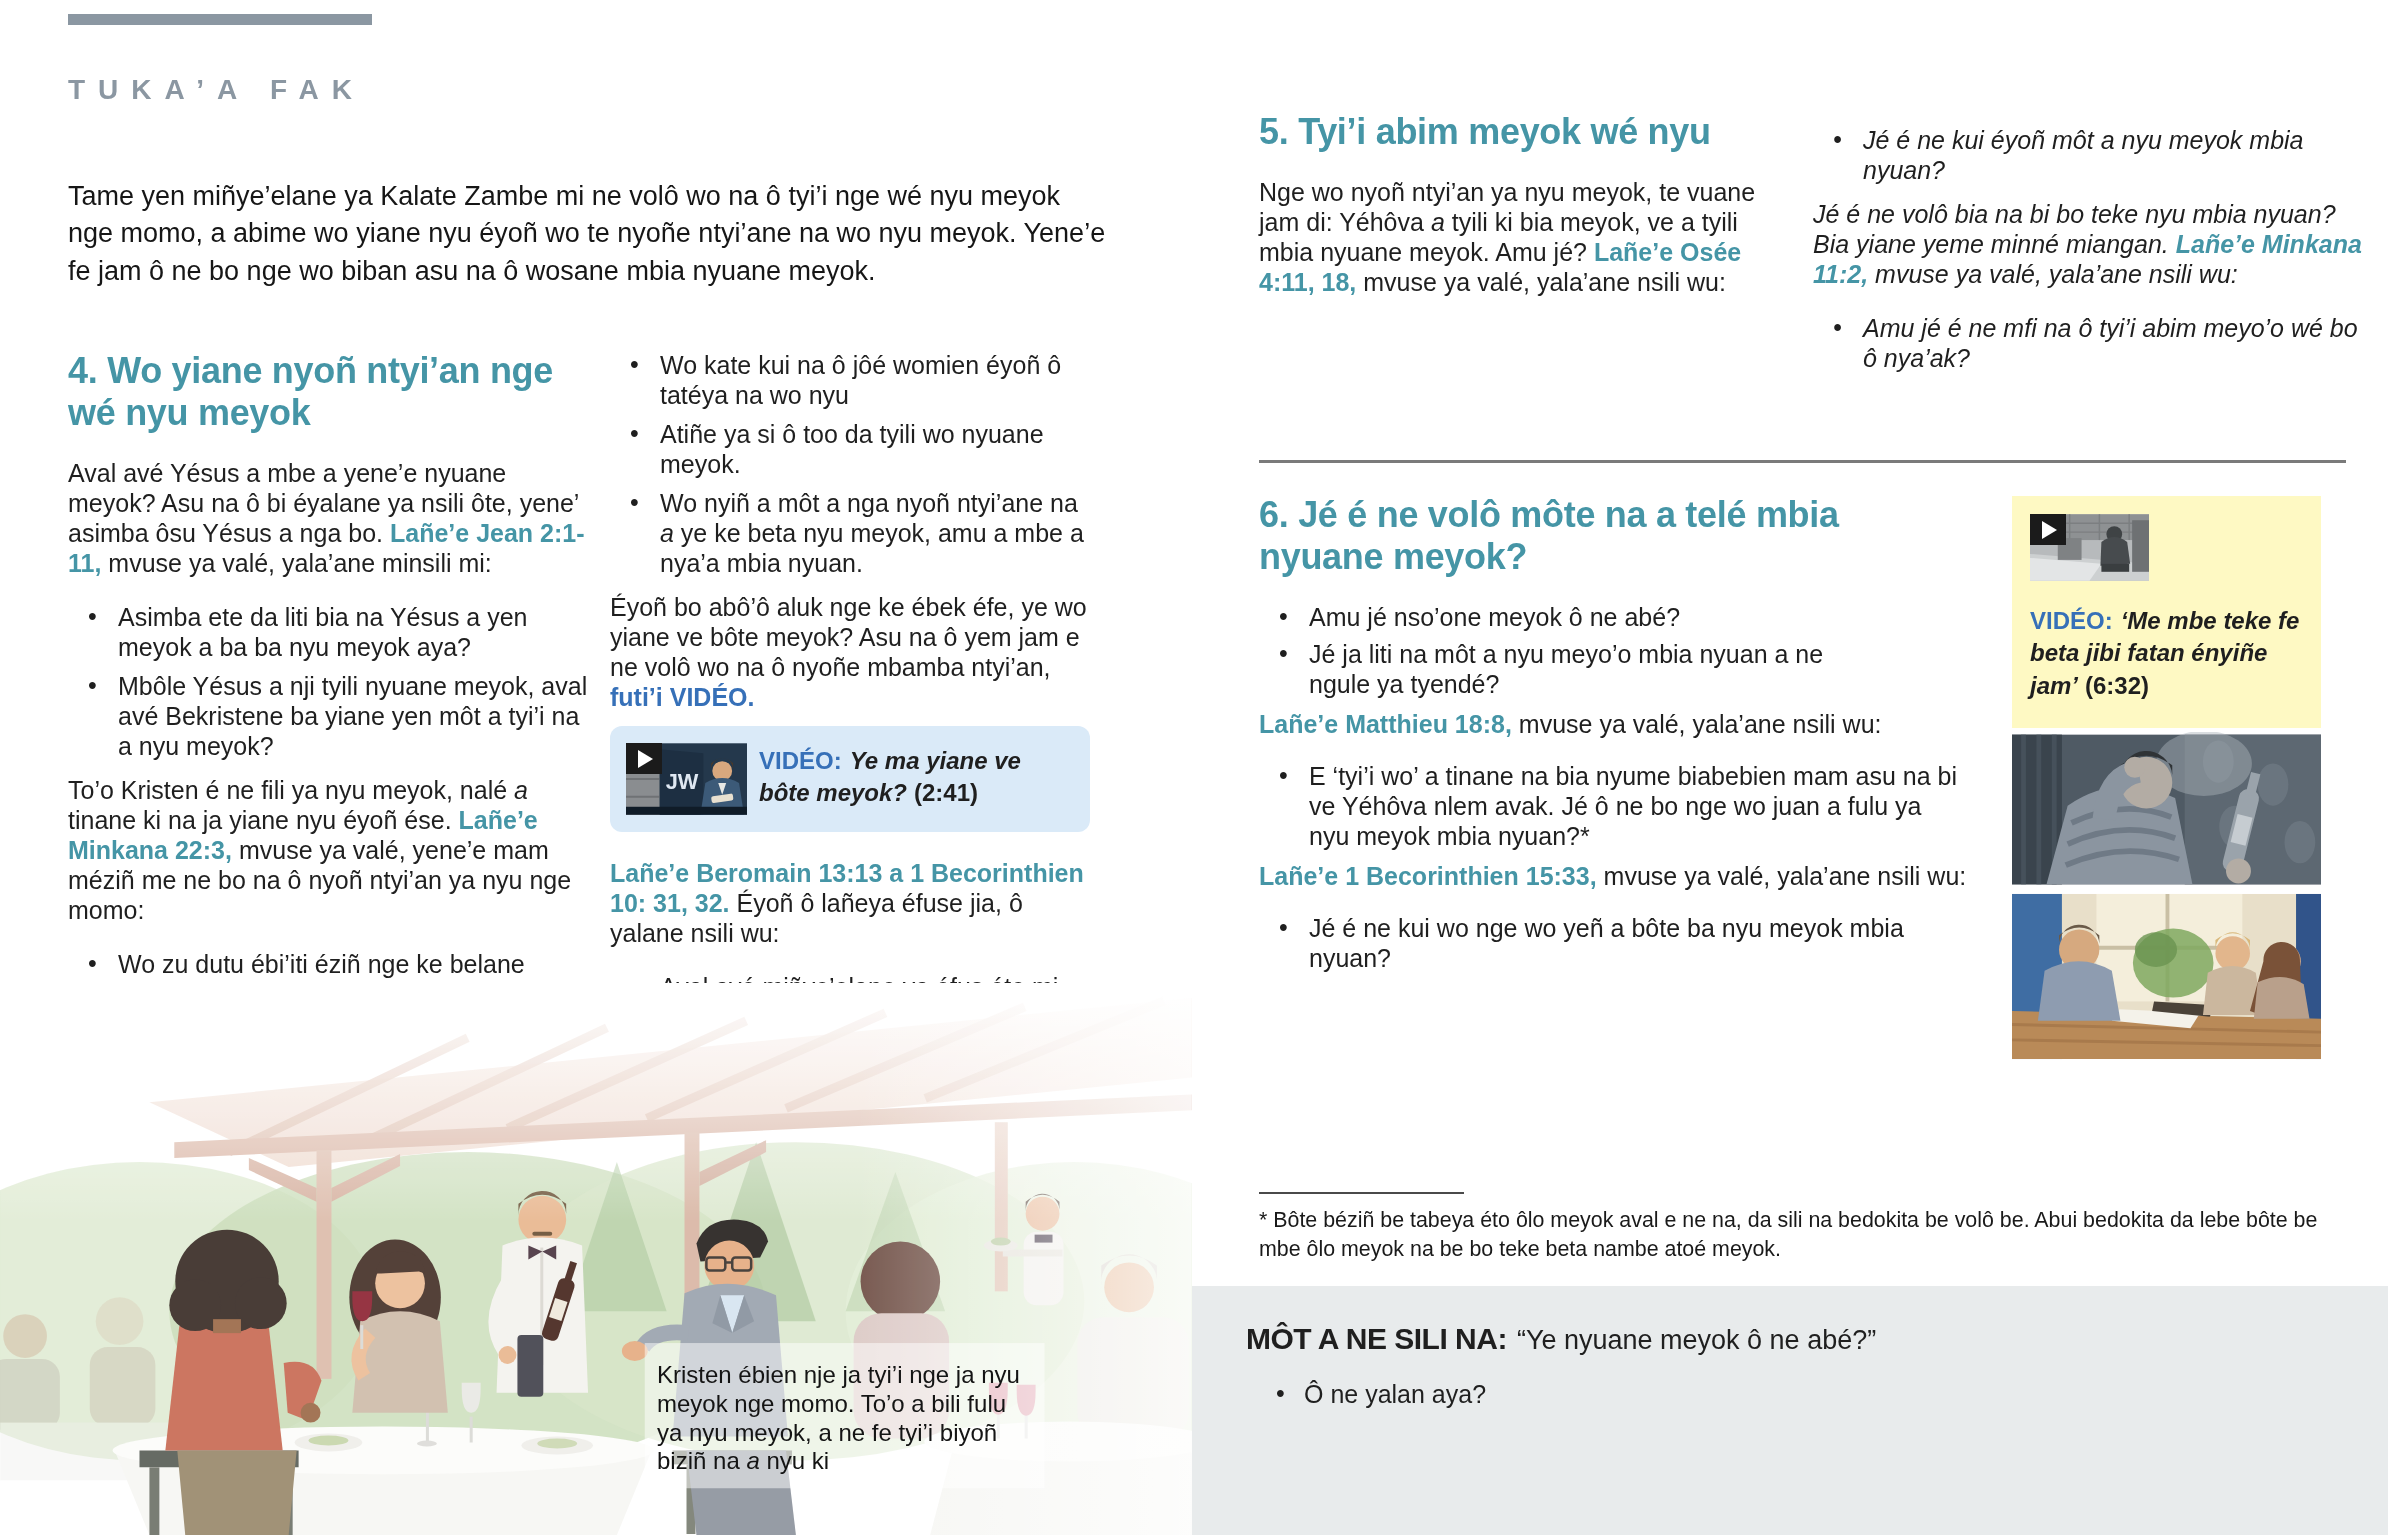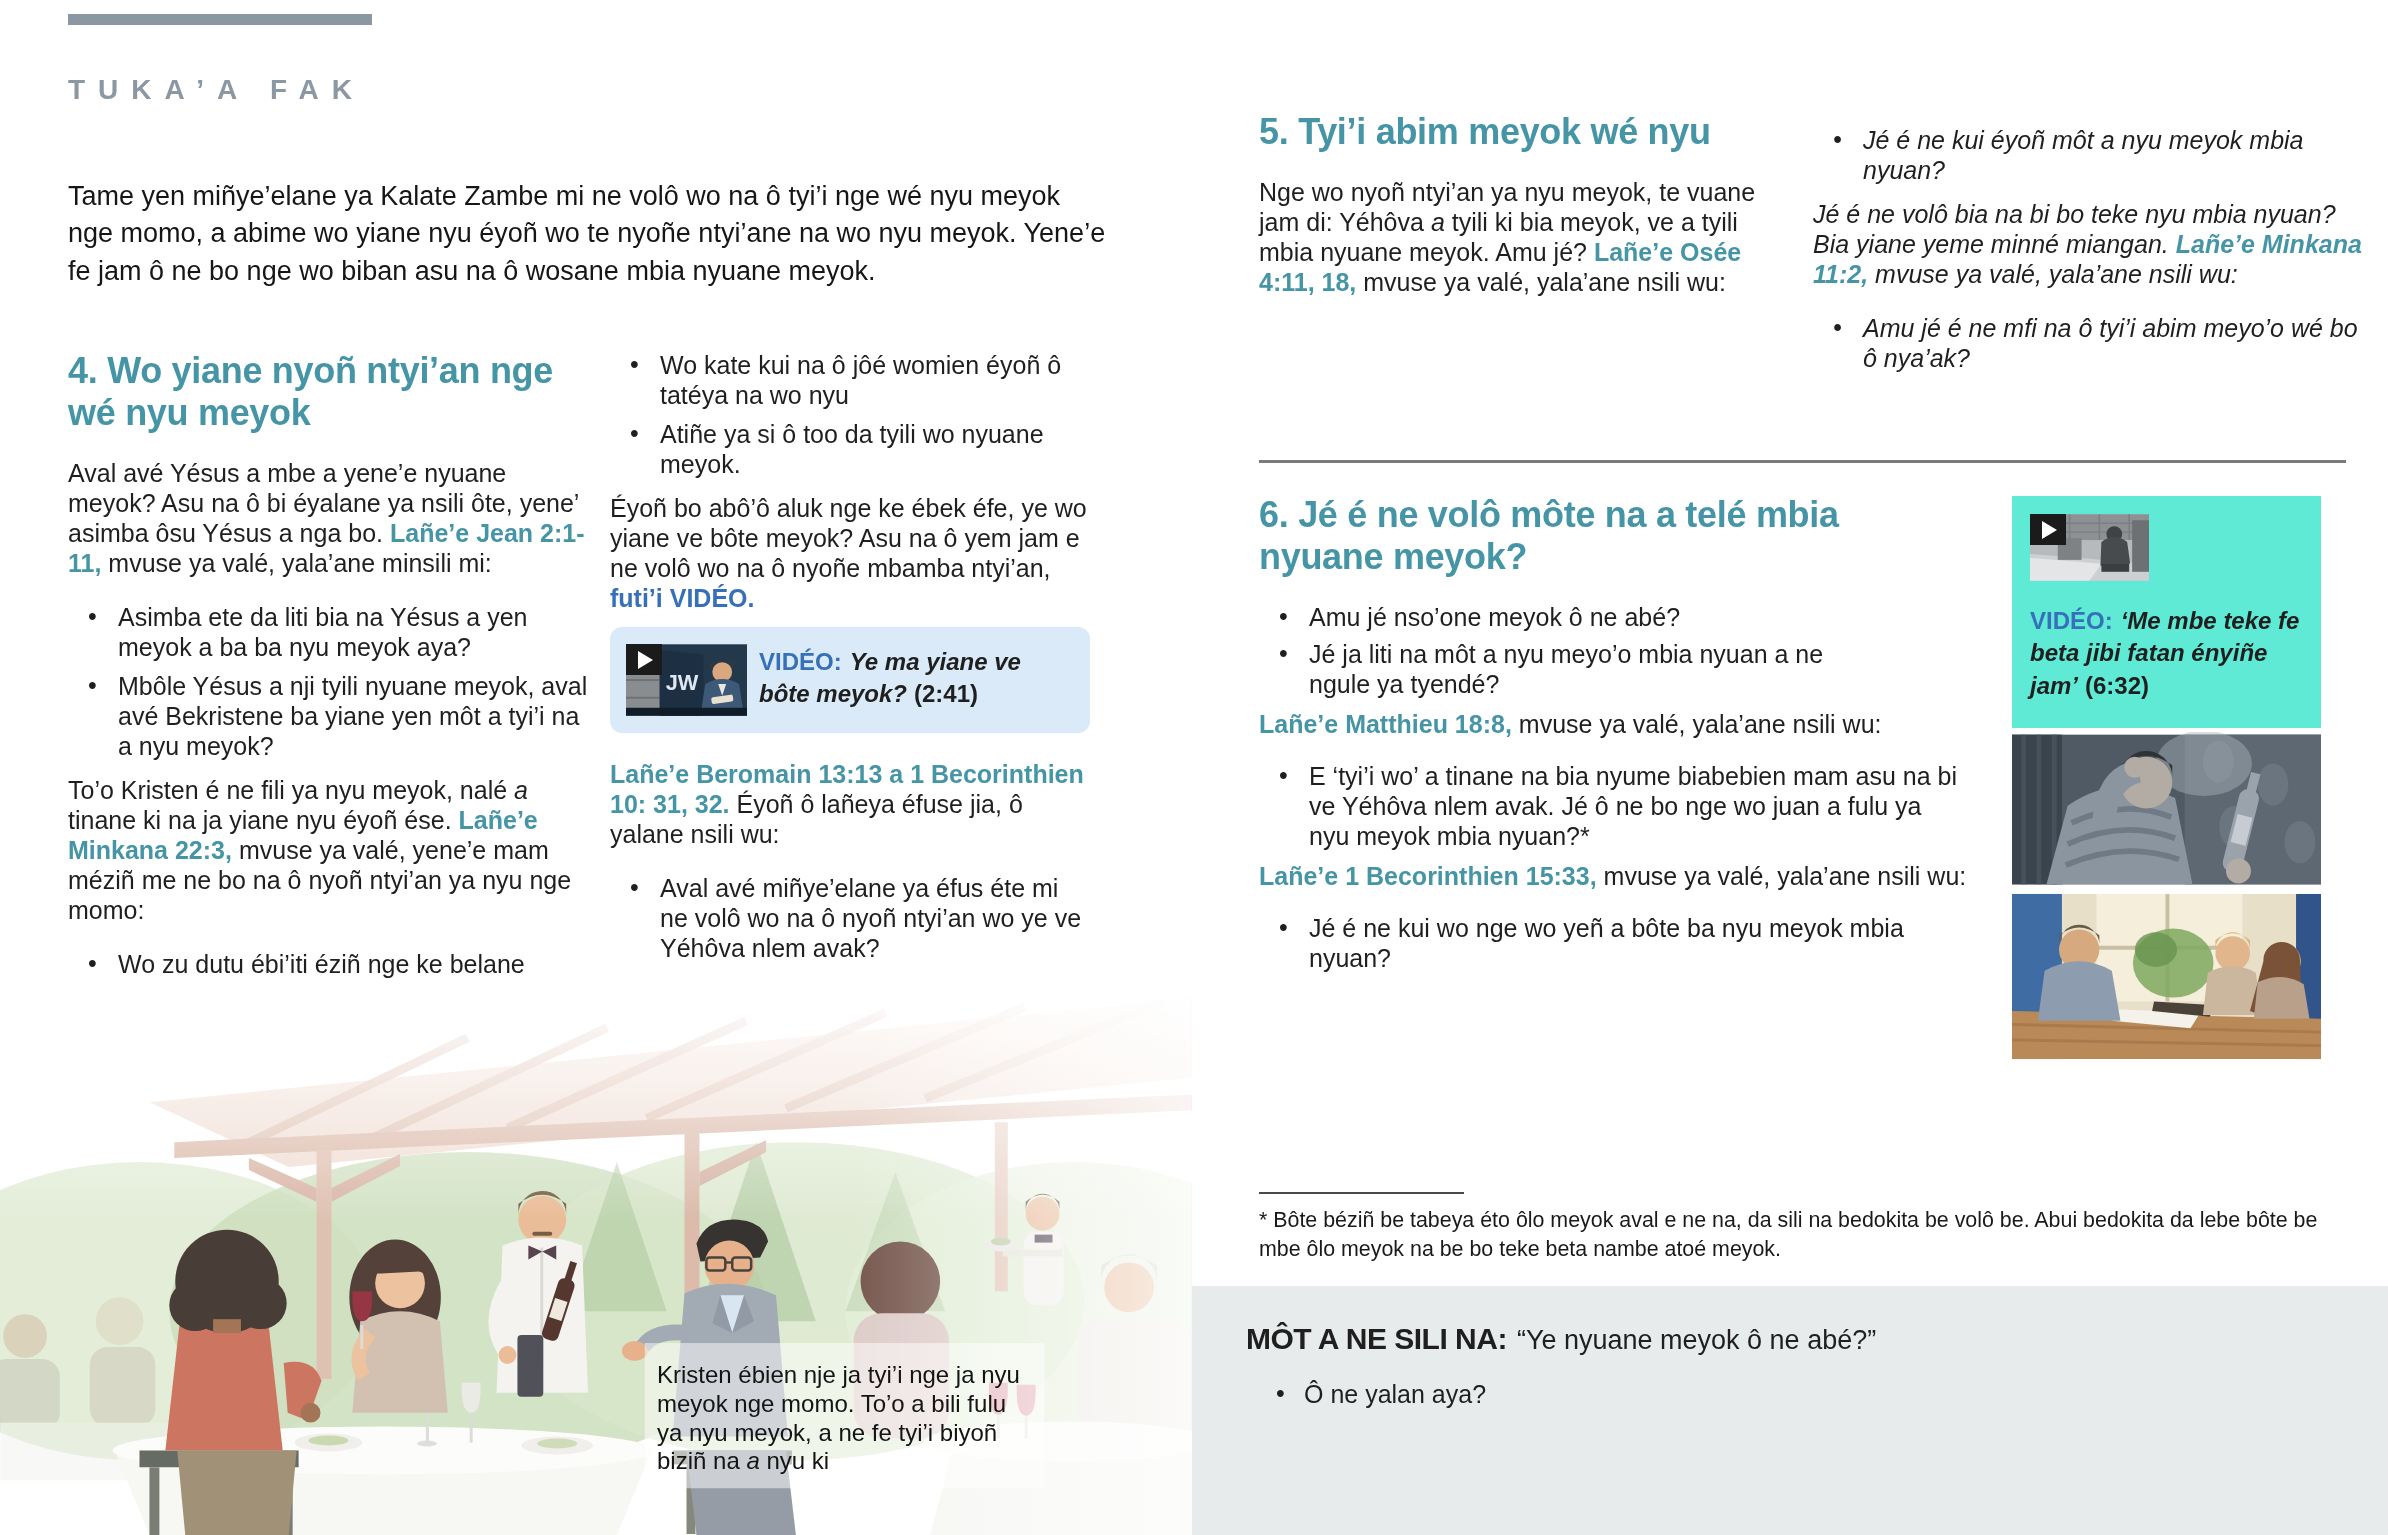--- a/index.html
+++ b/index.html
@@ -35,21 +35,21 @@
   .vthumb{position:relative;flex:0 0 auto;width:121px;height:72px;}
   .vthumb svg{display:block;}
   .play{position:absolute;left:0;top:0;width:36px;height:31px;background:#1b1b1b;display:flex;align-items:center;justify-content:center;}
   .play .tri{width:0;height:0;border-left:15px solid #ffffff;border-top:9px solid transparent;border-bottom:9px solid transparent;margin-left:3px;}
   .vcap{font-size:24px;line-height:1.33;padding-top:2px;}
   .vlabel{color:#3670b8;font-weight:bold;margin-right:8px;}
   .vtitle{font-weight:bold;font-style:italic;margin-right:7px;}
   .vdur{font-weight:bold;}
   
   .sidebar{position:absolute;left:2012px;top:496px;width:309px;}
-  .sidebox{background:#5eead4;padding:18px 18px 26px;}
+  .sidebox{background:#fef9c3;padding:18px 18px 26px;}
   .sidebox .vthumb{width:119px;height:67px;margin-bottom:22px;}
   .sidebox .vcap{font-size:24px;line-height:1.35;}
   .sidephoto{display:block;margin-top:4px;}
   
   .footnote{position:absolute;left:1259px;top:1192px;width:1096px;font-size:21.4px;line-height:1.35;color:#1a1a1a;}
   .fn-rule{width:205px;border-top:2px solid #4a4a4a;margin-bottom:12px;}
   
   .graybox{position:absolute;left:1192px;top:1286px;width:1196px;height:250px;background:#e8ebec;box-sizing:border-box;padding:36px 40px 0 54px;}
   .gb-line{font-size:27px;}
   .gb-label{font-size:30px;font-weight:bold;letter-spacing:-0.5px;margin-right:10px;}
@@ -82,20 +82,21 @@
       <li><span>Wo zu dutu ébi’iti éziñ nge ke belane minsini.</span></li>
       <li><span>Ô ne abum.</span></li>
       <li><span>Dokita a nga tyili wo meyok.</span></li>
     </ul>
   </div>
 
   <div class="col col2-left body-copy">
     <ul style="margin-top:12px;">
       <li><span>Wo kate kui na ô jôé womien éyoñ ô tatéya na wo nyu</span></li>
       <li><span>Atiñe ya si ô too da tyili wo nyuane meyok.</span></li>
+      <li><span>Wo nyiñ a môt a nga nyoñ ntyi’ane na </span><span class="run-i">a</span><span> ye ke beta nyu meyok, amu a mbe a nya’a mbia nyuan.</span></li>
     </ul>
     <p style="margin-bottom:14px;"><span>Éyoñ bo abô’ô aluk nge ke ébek éfe, ye wo yiane ve bôte meyok? Asu na ô yem jam e ne volô wo na ô nyoñe mbamba ntyi’an, </span><span class="run-blue">futi’i VIDÉO.</span></p>
 
     <div class="videobox">
       <div class="vthumb">
         <svg width="121" height="72" viewBox="0 0 122 72">
           <rect width="122" height="72" fill="#24384c"></rect>
           <rect x="0" y="0" width="34" height="72" fill="#8a8d90"></rect>
           <g stroke="#6f7275" stroke-width="2">
               <line x1="0" y1="18" x2="34" y2="18"></line>

